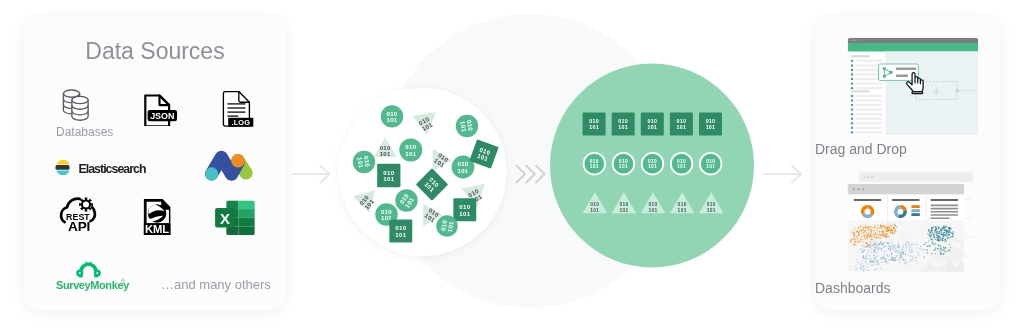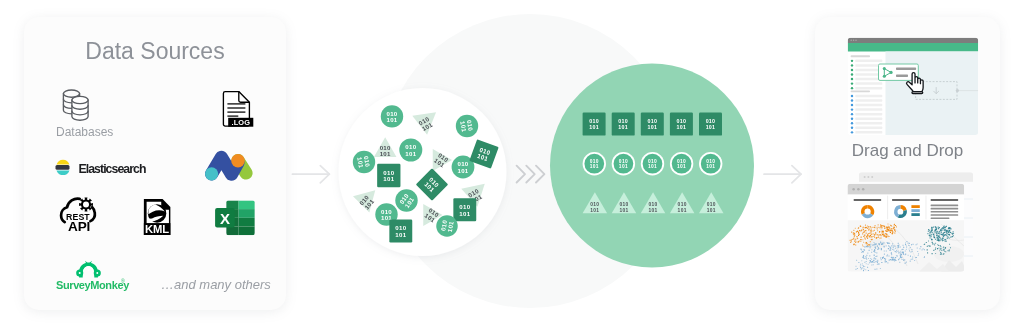--- a/index.html
+++ b/index.html
@@ -14,27 +14,27 @@
 
   .panel-title{position:absolute;left:0;right:0;top:21px;text-align:center;
                color:#8d9198;font-size:23px;white-space:nowrap;}
 
   .src{position:absolute;}
   .src-label{position:absolute;color:#9a9ea4;font-size:12px;white-space:nowrap;
              text-align:center;left:0;right:0;}
 
   .mid-svg{position:absolute;left:0;top:0;pointer-events:none;}
 
-  .win-label{position:absolute;left:0;right:0;text-align:center;color:#7e8288;
-             font-size:17px;white-space:nowrap;}
+  .win-label{position:absolute;left:0;right:0;color:#7e8288;
+             font-size:14px;white-space:nowrap;}
   .es-text{position:absolute;color:#1c1d20;font-size:12.3px;font-weight:bold;
            white-space:nowrap;letter-spacing:-0.95px;}
   .sm-text{position:absolute;color:#22bb66;font-size:11px;font-weight:bold;
            white-space:nowrap;letter-spacing:-0.4px;}
-  .others-text{position:absolute;color:#9a9ea4;font-size:13px;white-space:nowrap;font-style:italic;}
+  .others-text{position:absolute;color:#9a9ea4;font-size:13px;white-space:nowrap;}
   .sm-reg{position:absolute;left:65px;top:17px;color:#22bb66;font-size:5px;}
 </style>
 </head>
 <body>
 
 <div id="stage">
 
   <svg class="mid-svg" id="mid" width="1024" height="330" viewBox="0 0 1024 330">
     <defs>
       <clipPath id="clipWhiteCircle">
@@ -297,20 +297,28 @@
         <path d="M7.4 13.2 c0 2.0 3.6 3.6 8.1 3.6 c4.5 0 8.1-1.6 8.1-3.6"></path>
         <path d="M7.4 18.8 c0 2.0 3.6 3.6 8.1 3.6 c4.5 0 8.1-1.6 8.1-3.6"></path>
         <path d="M15.9 14 v16.6 c0 2.0 3.6 3.6 8.1 3.6 c4.5 0 8.1-1.6 8.1-3.6 V14" fill="#fff"></path>
         <ellipse cx="24" cy="14" rx="8.1" ry="3.6" fill="#fff"></ellipse>
         <path d="M15.9 19.6 c0 2.0 3.6 3.6 8.1 3.6 c4.5 0 8.1-1.6 8.1-3.6"></path>
         <path d="M15.9 25.2 c0 2.0 3.6 3.6 8.1 3.6 c4.5 0 8.1-1.6 8.1-3.6"></path>
       </svg>
       <div class="src-label" style="top:39px">Databases</div>
     </div>
 
+    <div class="src" style="left:114px;top:71px;width:48px;height:38px">
+      <svg width="48" height="38" viewBox="0 0 48 38">
+        <path d="M7.3 7.5 h14.2 l9.6 9.6 v21.3 h-23.8 Z" fill="#fff" stroke="#000" stroke-width="2.2" stroke-linejoin="round"></path>
+        <path d="M21.5 7.5 v9.6 h9.6 Z" fill="#fff" stroke="#000" stroke-width="2.2" stroke-linejoin="round"></path>
+        <rect x="9.6" y="21.9" width="29.4" height="11.3" rx="2.2" fill="#000"></rect>
+        <text x="24.3" y="30.6" text-anchor="middle" fill="#fff" font-family="'Liberation Sans',sans-serif" font-size="9.8" font-weight="700" letter-spacing="-0.05" textLength="24.2" lengthAdjust="spacingAndGlyphs">JSON</text>
+      </svg>
+    </div>
 
     <div class="src" style="left:31px;top:142px;width:140px;height:28px">
       <svg width="16" height="18" viewBox="0 0 16 18" style="position:absolute;left:0.1px;top:-2px">
         <path d="M1.55 7.4 a6.9 7.4 0 0 1 12.9 0 Z" fill="#f9d616"></path>
         <rect x="0.5" y="8.1" width="14.0" height="4.6" rx="1.5" fill="#343741"></rect>
         <path d="M1.55 13.4 a6.9 7.4 0 0 0 12.9 0 Z" fill="#3dccc7"></path>
       </svg>
       <div class="es-text" style="left:23.5px;top:2.5px">Elasticsearch</div>
     </div>
 
@@ -1323,15 +1331,16 @@
             <rect x="17.2368471268355" y="97.36080838848667" width="1.0175" height="1.0175" rx="0.25" fill="#7eafd4" opacity="0.67"></rect>
             <rect x="30.949977922137414" y="90.76417969353218" width="1.0175" height="1.0175" rx="0.25" fill="#7eafd4" opacity="0.62"></rect>
             <rect x="32.88439522684949" y="93.53452150899197" width="1.0175" height="1.0175" rx="0.25" fill="#7eafd4" opacity="0.84"></rect>
             <rect x="11.789477939380099" y="97.8770343627639" width="1.0175" height="1.0175" rx="0.25" fill="#7eafd4" opacity="0.84"></rect>
             <rect x="32.19863372071999" y="90.76744484295972" width="1.0175" height="1.0175" rx="0.25" fill="#7eafd4" opacity="0.99"></rect>
             <rect x="15.757983831606488" y="98.63736875792426" width="1.0175" height="1.0175" rx="0.25" fill="#7eafd4" opacity="0.60"></rect>
             <rect x="29.52718456164603" y="98.83391269872298" width="1.0175" height="1.0175" rx="0.25" fill="#7eafd4" opacity="0.97"></rect>
           </g>
       </g>
     </svg>
+    <div class="win-label" style="top:263px">Dashboards</div>
   </div>
 
 </div>
 
 </body></html>

